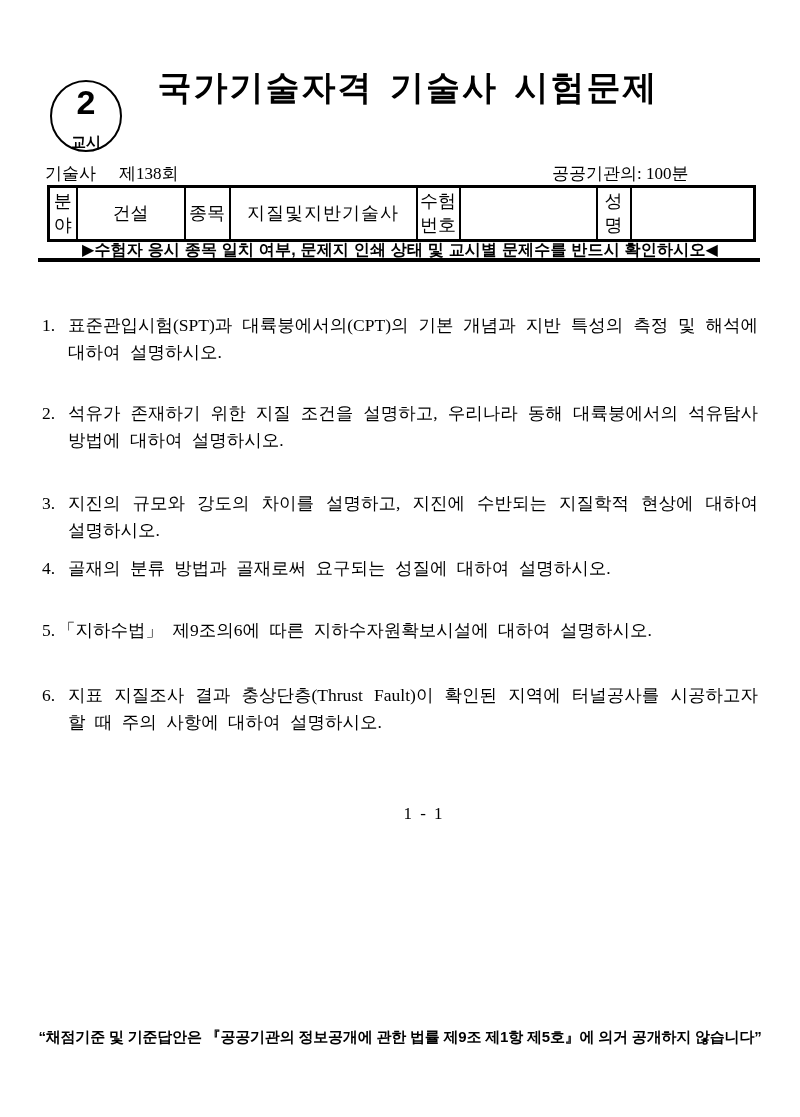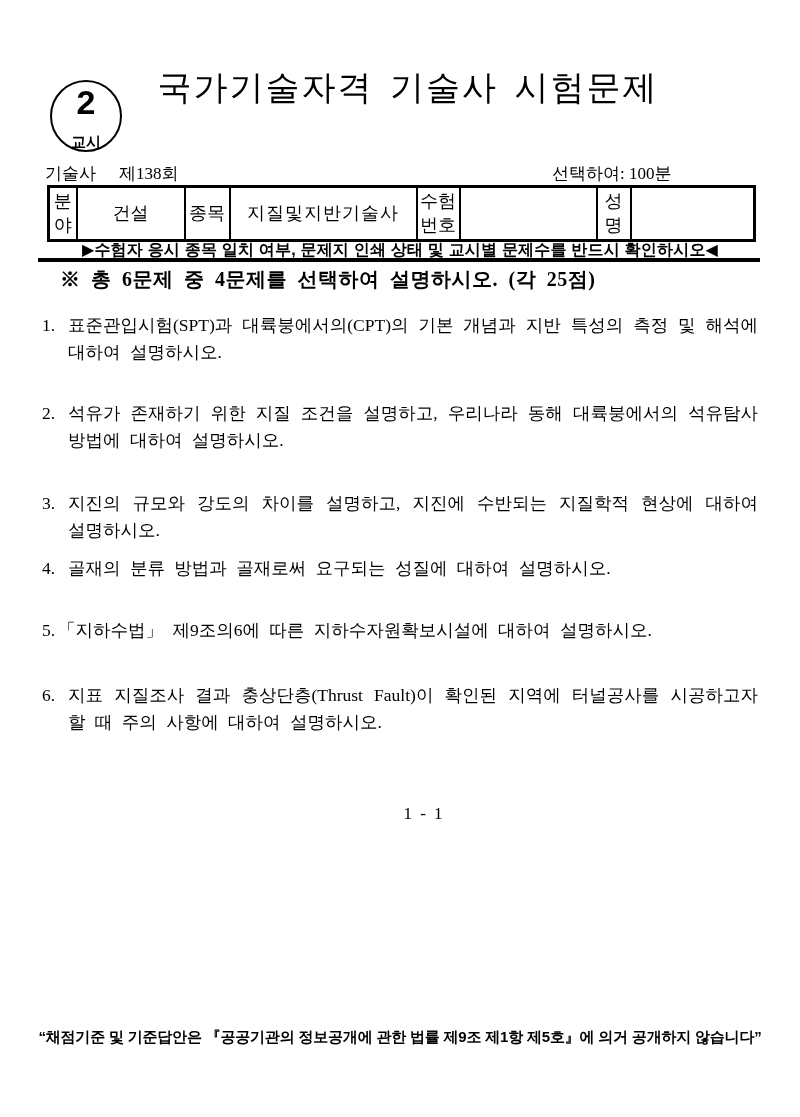--- a/index.html
+++ b/index.html
@@ -42,21 +42,21 @@
     font-weight: 700;
     line-height: 1;
     margin-top: 15px;
   }
   .doc-title {
     position: absolute;
     left: 16px; right: 0;
     top: 68px;
     text-align: center;
     font-size: 34px;
-    font-weight: 400;
+    font-weight: 700;
     letter-spacing: 2px;
     word-spacing: 6px;
     line-height: 40px;
   }
   .meta-row {
     position: absolute;
     left: 45px; right: 45px;
     top: 162px;
     height: 22px;
     font-size: 17px;
@@ -175,21 +175,21 @@
     <div class="num">2</div>
     <div class="lbl">교시</div>
   </div>
 
   <div class="doc-title">국가기술자격 기술사 시험문제</div>
 
   <div class="meta-row">
     <div class="meta-left">
       <span class="exam-name">기술사</span><span>제138회</span>
     </div>
-    <div class="meta-right">선택하여: 100분</div>
+    <div class="meta-right">공공기관의: 100분</div>
   </div>
 
   <table class="info-table">
     <colgroup>
       <col style="width:28px">
         <col style="width:108px">
         <col style="width:45px">
         <col style="width:187px">
       <col style="width:43px">
         <col style="width:137px">
@@ -207,21 +207,20 @@
       <td class="stack-label">성명</td>
       <td></td>
     </tr>
   </tbody>
     </table>
 
   <div class="notice-row">▶수험자 응시 종목 일치 여부, 문제지 인쇄 상태 및 교시별 문제수를 반드시 확인하시오◀</div>
 
   <div class="thick-divider"></div>
 
-  <div class="selection-instruction">※ 총 6문제 중 4문제를 선택하여 설명하시오. (각 25점)</div>
 
   <div class="question q1">
     <span class="q-no">1.</span>
     <span class="q-text">표준관입시험(SPT)과 대륙붕에서의(CPT)의 기본 개념과 지반 특성의 측정 및 해석에 대하여 설명하시오.</span>
   </div>
   <div class="question q2">
     <span class="q-no">2.</span>
     <span class="q-text">석유가 존재하기 위한 지질 조건을 설명하고, 우리나라 동해 대륙붕에서의 석유탐사 방법에 대하여 설명하시오.</span>
   </div>
   <div class="question q3">

